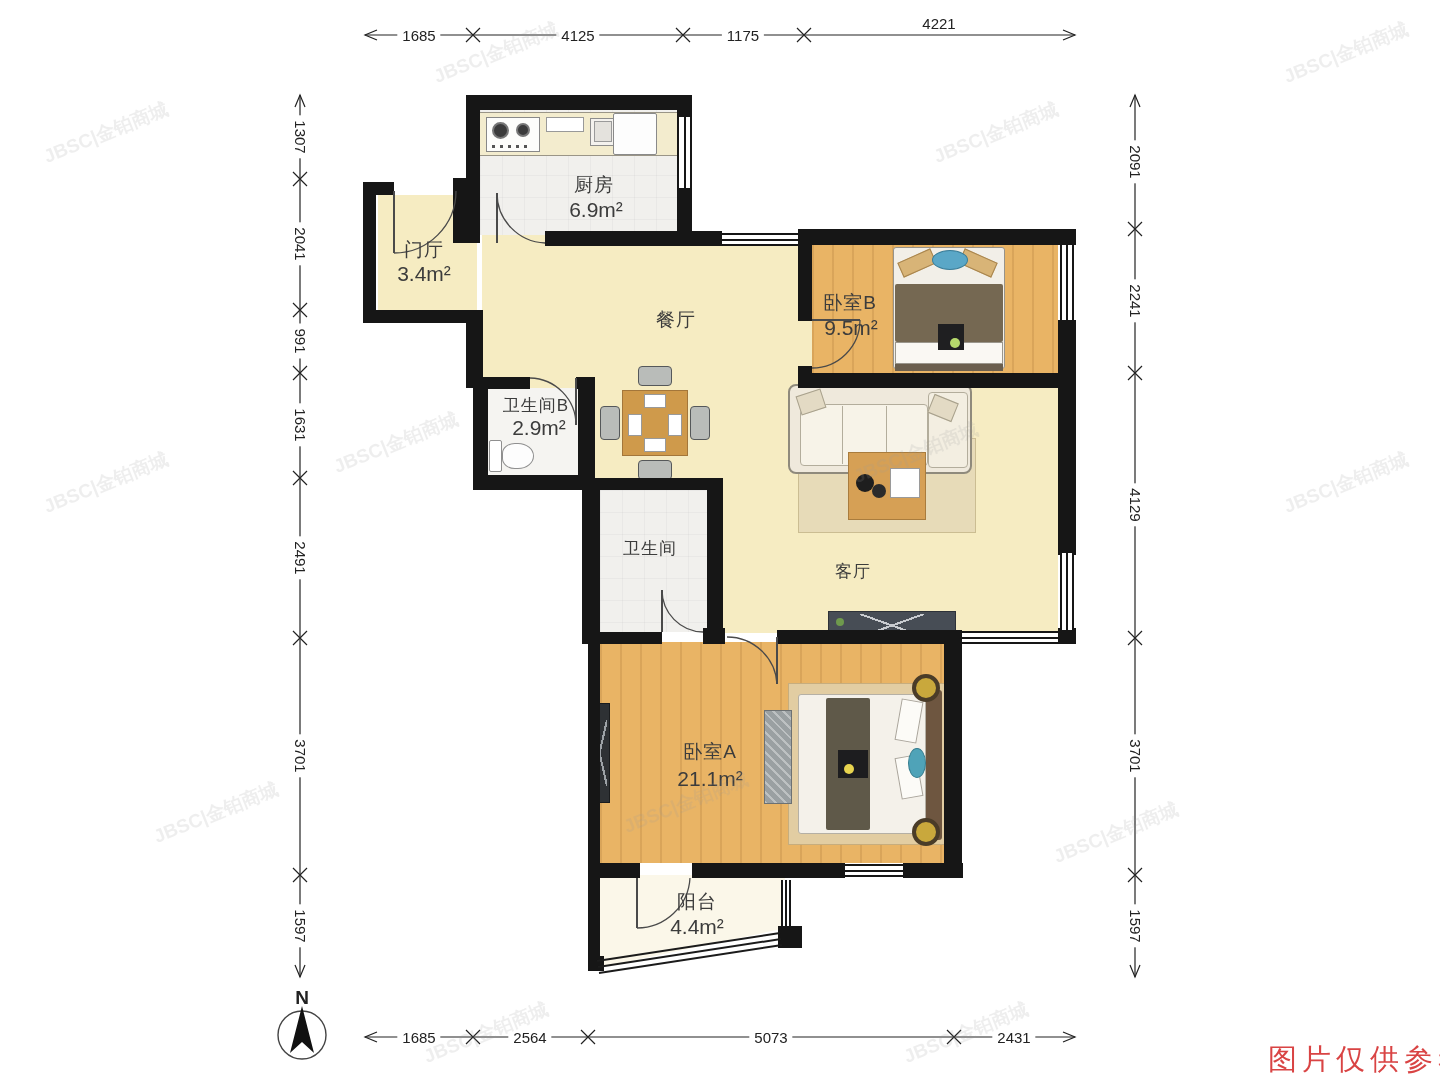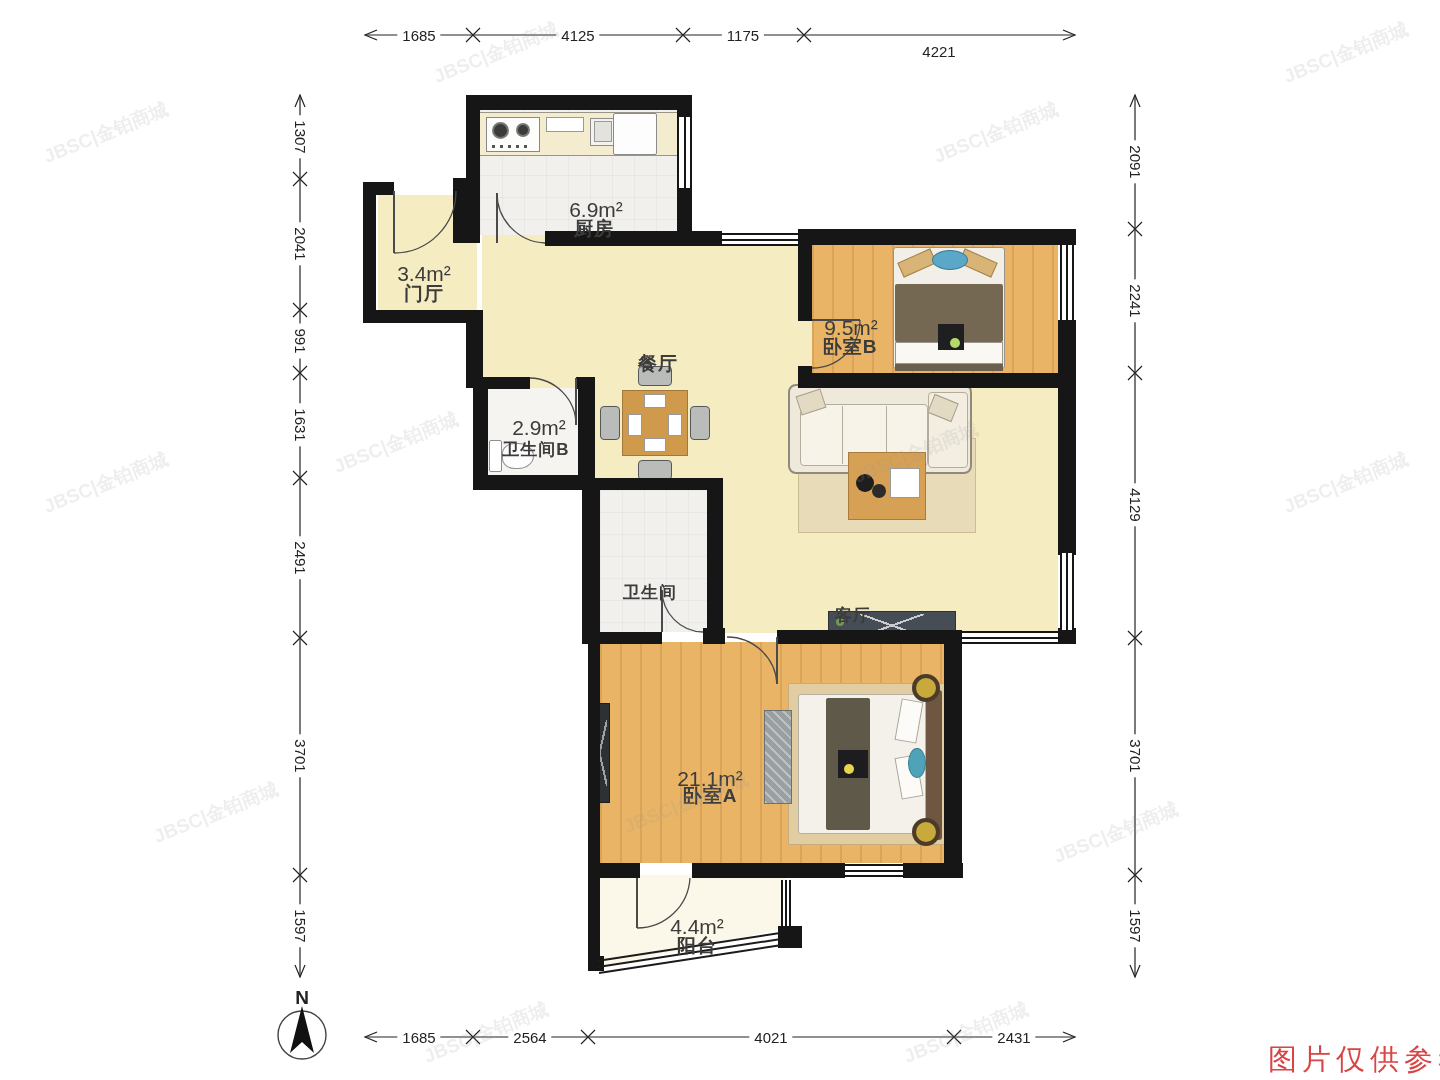--- a/index.html
+++ b/index.html
@@ -6,21 +6,21 @@
   #canvas{position:relative;width:1440px;height:1080px;background:#fff;overflow:hidden;
           font-family:"Liberation Sans","DejaVu Sans",sans-serif;}
   .wall{position:absolute;background:#161616;}
   .floor{position:absolute;}
   .cream{background:#f6ecc2;}
   .tile{background:#f1f0ed;background-image:linear-gradient(rgba(0,0,0,.03) 1px,transparent 1px),linear-gradient(90deg,rgba(0,0,0,.03) 1px,transparent 1px);background-size:22px 22px;}
   .wood{background:#e9b465;background-image:repeating-linear-gradient(90deg,rgba(120,70,20,.14) 0 2px,transparent 2px 20px);}
   .win-h{position:absolute;background:linear-gradient(to bottom,#161616 0 2px,#fff 2px calc(50% - 1px),#161616 calc(50% - 1px) calc(50% + 1px),#fff calc(50% + 1px) calc(100% - 2px),#161616 calc(100% - 2px) 100%);}
   .win-v{position:absolute;background:linear-gradient(to right,#161616 0 2px,#fff 2px calc(50% - 1px),#161616 calc(50% - 1px) calc(50% + 1px),#fff calc(50% + 1px) calc(100% - 2px),#161616 calc(100% - 2px) 100%);}
   .lbl{position:absolute;transform:translate(-50%,-50%);white-space:nowrap;color:#3c3c3c;}
-  .rname{font-size:19px;font-weight:700;letter-spacing:1px;margin-top:44px;}
+  .rname{font-size:19px;font-weight:400;letter-spacing:1px;}
   .rarea{font-size:21px;font-weight:500;}
   .dim{position:absolute;transform:translate(-50%,-50%);font-size:15px;color:#222;background:#fff;padding:0 5px;white-space:nowrap;}
   .dimv{transform:translate(-50%,-50%) rotate(90deg);}
   .wm{position:absolute;transform:rotate(-22deg);font-size:19px;font-weight:bold;color:#9a9a9a;opacity:.16;white-space:nowrap;pointer-events:none;}
   .notice{position:absolute;left:1268px;top:1040px;font-family:"Liberation Serif","DejaVu Serif",serif;font-size:29px;color:#d94444;letter-spacing:5px;white-space:nowrap;}
   .furn{position:absolute;box-sizing:border-box;}
   svg.layer{position:absolute;left:0;top:0;pointer-events:none;}
 </style>
 </head>
 <body>
@@ -226,39 +226,39 @@
     <g>
       <circle cx="302" cy="1035" r="24" stroke="#444" stroke-width="1.4" fill="none"></circle>
       <path d="M302 1006 L314 1053 L302 1042 L290 1053 Z" fill="#111"></path>
     </g>
   </svg>
 
   <span class="lbl rname" style="left:594px;top:185px;">厨房</span>
   <span class="lbl rarea" style="left:596px;top:210px;">6.9m²</span>
   <span class="lbl rname" style="left:424px;top:250px;">门厅</span>
   <span class="lbl rarea" style="left:424px;top:274px;">3.4m²</span>
-  <span class="lbl rname" style="left:658px;top:320px;text-align:center;">餐厅</span>
+  <span class="lbl rname" style="left:676px;top:320px;text-align:center;">餐厅</span>
   <span class="lbl rname" style="left:850px;top:303px;">卧室B</span>
   <span class="lbl rarea" style="left:851px;top:328px;">9.5m²</span>
   <span class="lbl rname" style="left:536px;top:405px;font-size:17px;">卫生间B</span>
   <span class="lbl rarea" style="left:539px;top:428px;">2.9m²</span>
   <span class="lbl rname" style="left:650px;top:548px;font-size:17px;">卫生间</span>
   <span class="lbl rname" style="left:853px;top:571px;font-size:17px;">客厅</span>
   <span class="lbl rname" style="left:710px;top:752px;">卧室A</span>
   <span class="lbl rarea" style="left:710px;top:779px;">21.1m²</span>
   <span class="lbl rname" style="left:697px;top:902px;">阳台</span>
   <span class="lbl rarea" style="left:697px;top:927px;">4.4m²</span>
 
   <span class="dim" style="left:419px;top:35px;">1685</span>
   <span class="dim" style="left:578px;top:35px;">4125</span>
   <span class="dim" style="left:743px;top:35px;">1175</span>
-  <span class="dim" style="left:939px;top:51px;text-align:center;">4221</span>
+  <span class="dim" style="left:939px;top:23px;text-align:center;">4221</span>
   <span class="dim" style="left:419px;top:1037px;">1685</span>
   <span class="dim" style="left:530px;top:1037px;">2564</span>
-  <span class="dim" style="left:771px;top:1037px;">4021</span>
+  <span class="dim" style="left:771px;top:1037px;">5073</span>
   <span class="dim" style="left:1014px;top:1037px;">2431</span>
   <span class="dim dimv" style="left:300px;top:137px;">1307</span>
   <span class="dim dimv" style="left:300px;top:244px;">2041</span>
   <span class="dim dimv" style="left:300px;top:341px;">991</span>
   <span class="dim dimv" style="left:300px;top:425px;">1631</span>
   <span class="dim dimv" style="left:300px;top:558px;">2491</span>
   <span class="dim dimv" style="left:300px;top:756px;">3701</span>
   <span class="dim dimv" style="left:300px;top:926px;">1597</span>
   <span class="dim dimv" style="left:1135px;top:162px;">2091</span>
   <span class="dim dimv" style="left:1135px;top:301px;">2241</span>

